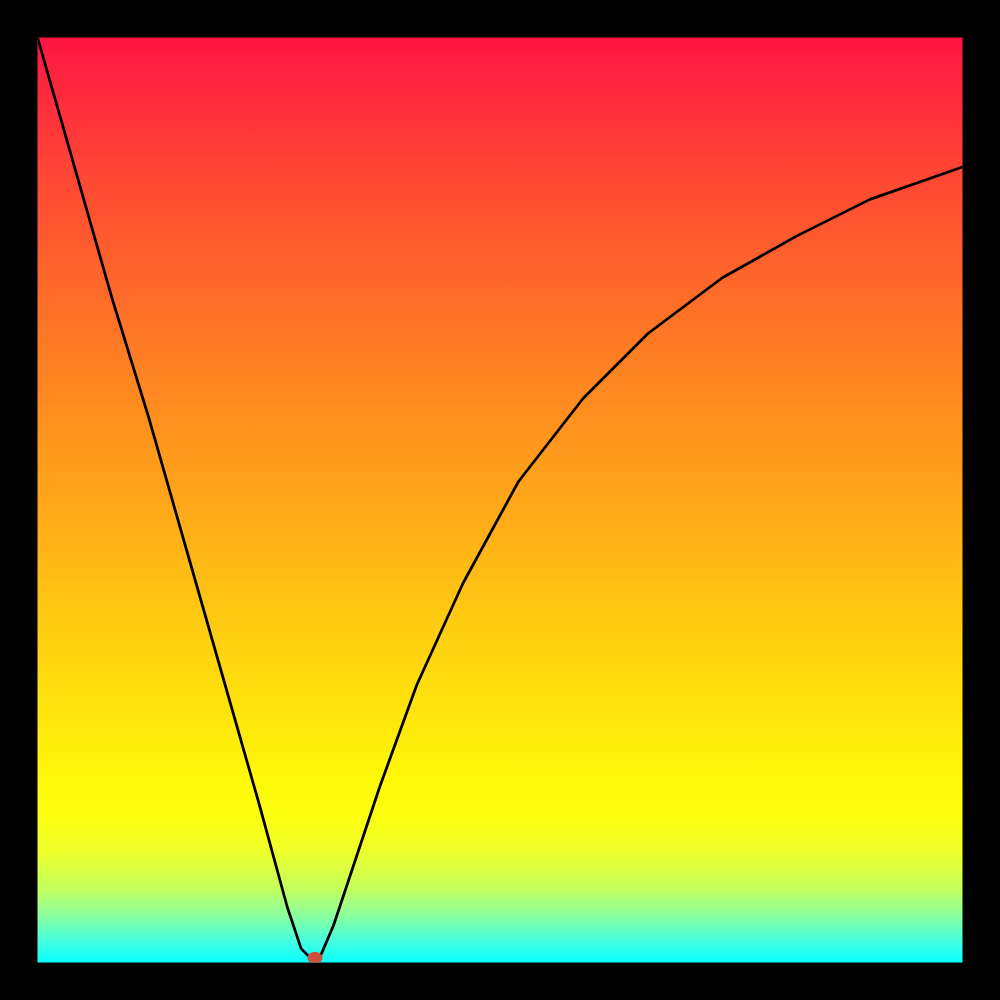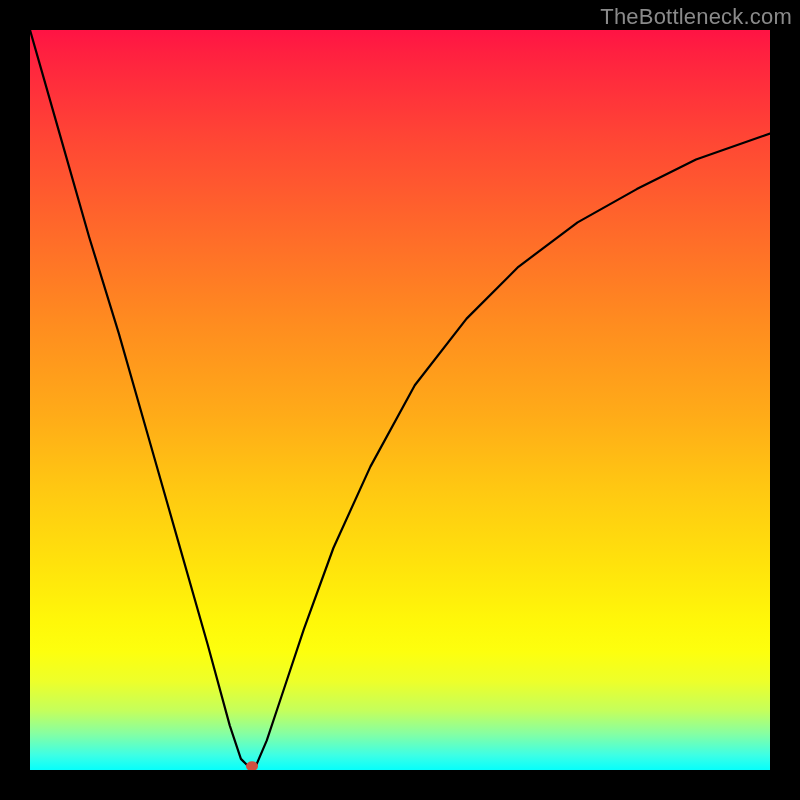--- a/index.html
+++ b/index.html
@@ -54,20 +54,19 @@
       color: #8a8a8a;
       font-size: 22px;
       font-family: Arial, sans-serif;
       letter-spacing: 0.2px;
     }
   </style>
 </head>
 <body>
 
 <div class="outer-frame">
-  <div class="watermark">TheBottleneck.com</div>
   <div class="plot-area">
     <svg class="curve-svg" viewBox="0 0 740 740">
       <path id="chart-path" d="M0.0,0.0 L29.6,103.6 L59.2,207.2 L88.8,303.4 L118.4,407.0 L148.0,510.6 L177.6,614.2 L199.8,695.6 L210.9,728.9 L218.3,736.3 M225.7,736.3 L236.8,710.4 L251.6,666.0 L273.8,599.4 L303.4,518.0 L340.4,436.6 L384.8,355.2 L436.6,288.6 L488.4,236.8 L547.6,192.4 L606.8,159.1 L666.0,129.5 L740.0,103.6 " fill="none" stroke="#000000" stroke-width="2.2" stroke-linecap="round" stroke-linejoin="round"></path>
       <ellipse id="chart-marker" cx="222.0" cy="736.3" rx="6" ry="5" fill="#d05040"></ellipse>
     </svg>
   </div>
 </div>
 
 </body></html>

